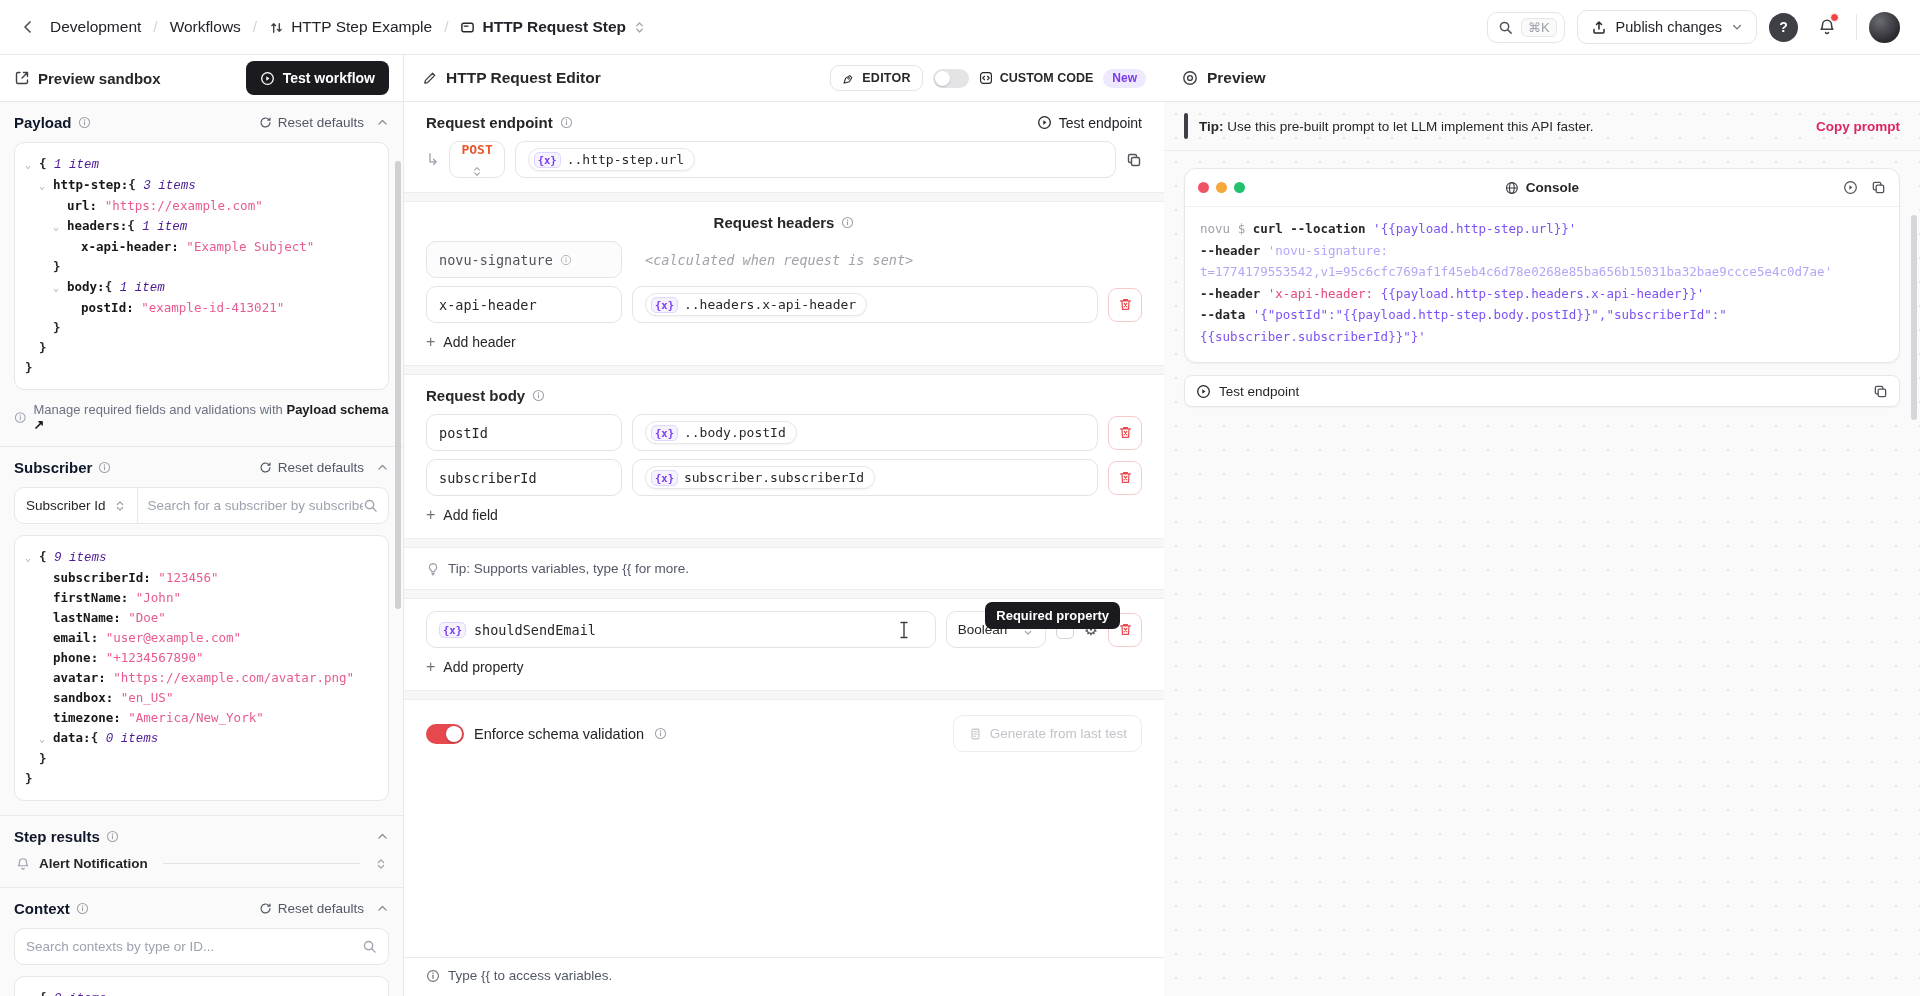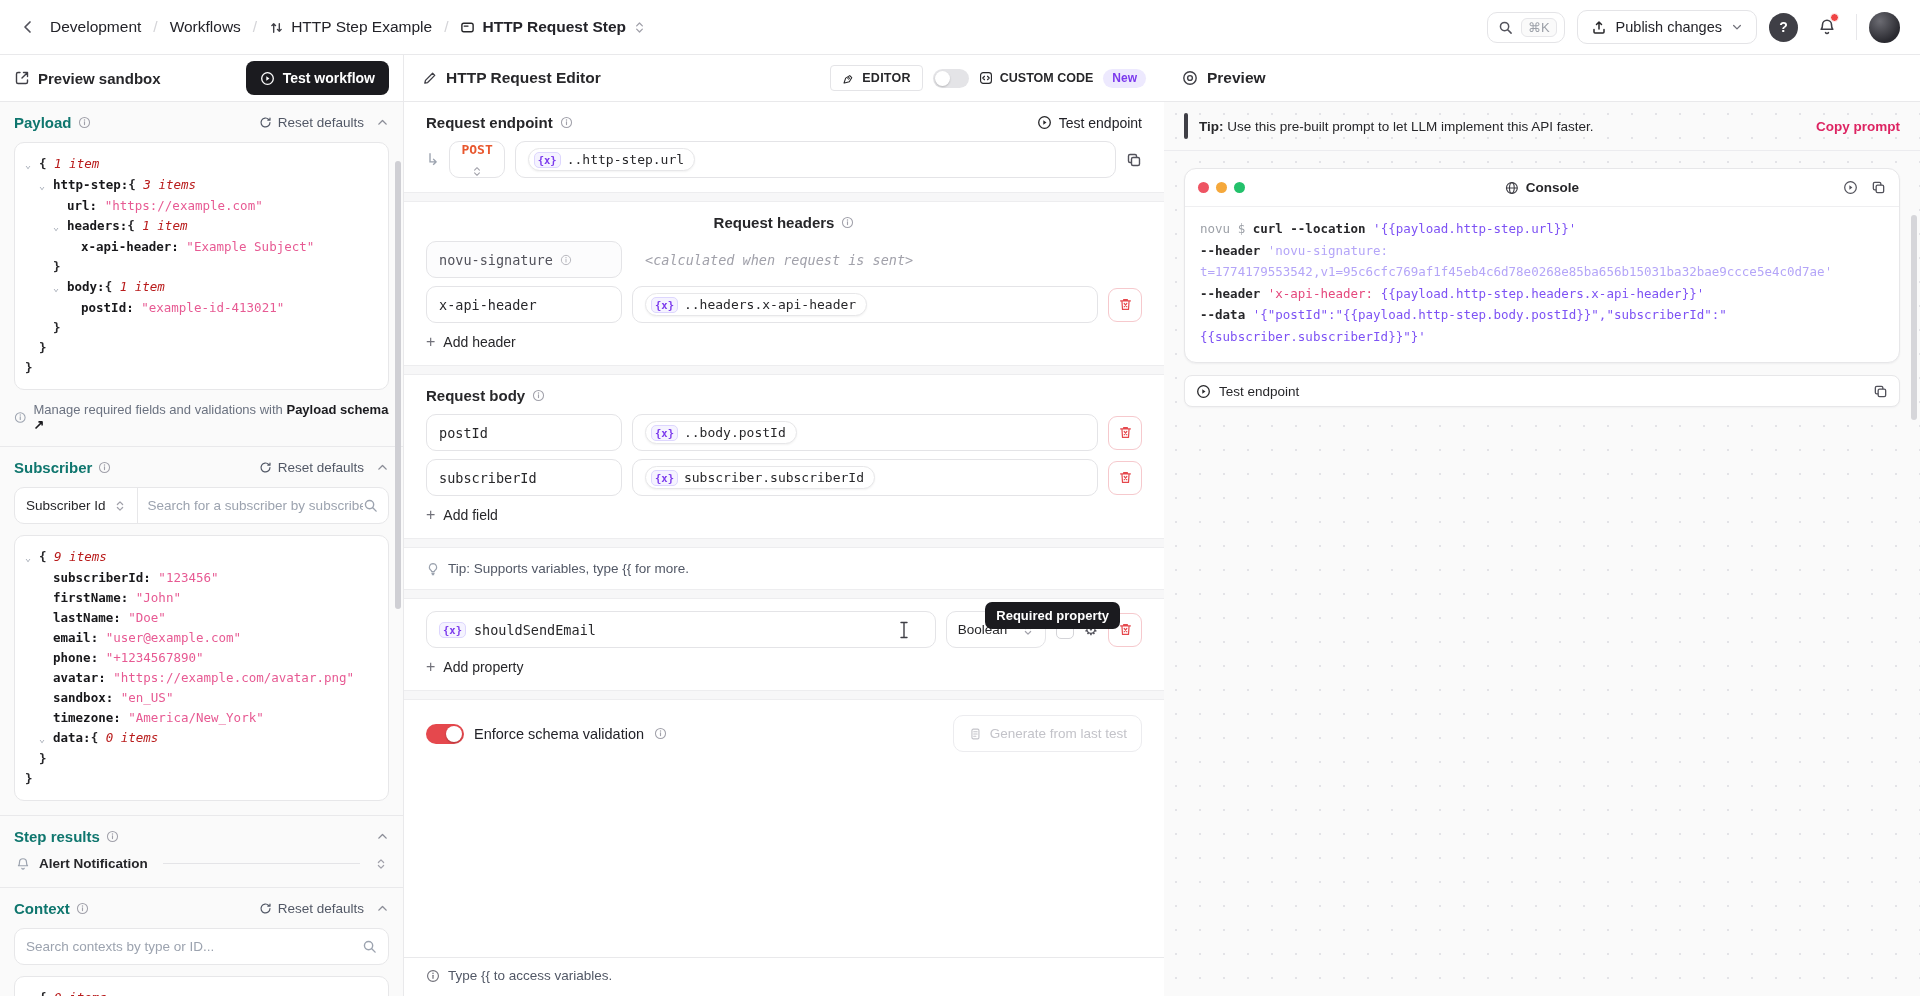--- a/index.html
+++ b/index.html
@@ -28,48 +28,48 @@
   .main { display:flex; height:941px; }
 
   
   .left { width:404px; min-width:404px; border-right:1px solid #e9e9eb; background:#fafafa; display:flex; flex-direction:column; position:relative; }
   .left-head { height:47px; background:#fff; border-bottom:1px solid #e9e9eb; display:flex; align-items:center; justify-content:space-between; padding:0 14px; }
   .panel-title { display:flex; align-items:center; gap:8px; font-size:15px; font-weight:600; color:#27272a; }
   .test-btn { display:flex; align-items:center; gap:8px; background:#1b1b1f; color:#fff; border:none; border-radius:8px; height:34px; padding:0 14px; font-size:14px; font-weight:600; cursor:pointer; }
   .left-scroll { flex:1; overflow:hidden; }
   .lsec { padding:12px 14px 14px; border-bottom:1px solid #e9e9eb; }
   .lsec-head { display:flex; align-items:center; justify-content:space-between; margin-bottom:11px; }
-  .lsec-title { display:flex; align-items:center; gap:6px; font-size:15px; font-weight:600; color:#0f766e; }
+  .lsec-title { display:flex; align-items:center; gap:6px; font-size:15px; font-weight:600; color:#0f172a; }
   .lsec-actions { display:flex; align-items:center; gap:12px; }
   .reset-link { display:flex; align-items:center; gap:6px; color:#525866; font-size:13.5px; font-weight:500; cursor:pointer; }
   .json-card { background:#fff; border:1px solid #e7e7e9; border-radius:10px; padding:11px 10px; font-family:"DejaVu Sans Mono",monospace; font-size:12.5px; line-height:20px; color:#232329; overflow:hidden; }
   .jline { white-space:pre; }
   .chev { display:inline-block; width:14px; color:#9ca3af; font-size:10px; }
   .jk { font-weight:700; color:#18181b; }
   .js { color:#e75a93; }
-  .jm { color:#b91c1c; font-style:italic; }
+  .jm { color:#4c1d95; font-style:italic;font-family:Liberation Mono, monospace; }
   .jb { color:#27272a; font-weight:700; }
   .note-row { display:flex; align-items:center; gap:7px; margin-top:12px; font-size:13px; color:#6b7280; }
   .note-row b { color:#1b1b1f; }
   .sub-search { display:flex; align-items:center; background:#fff; border:1px solid #e7e7e9; border-radius:10px; height:37px; margin-bottom:11px; overflow:hidden; }
   .sub-select { display:flex; align-items:center; gap:8px; height:100%; padding:0 11px; border-right:1px solid #e7e7e9; font-size:13.5px; font-weight:500; color:#27272a; cursor:pointer; white-space:nowrap; }
   .sub-input { flex:1; padding:0 10px; color:#9ca3af; font-size:13.5px; white-space:nowrap; overflow:hidden; }
   .mag { padding-right:10px; }
   .step-row { display:flex; align-items:center; gap:9px; padding:4px 2px 2px; color:#27272a; font-size:13.5px; font-weight:600; cursor:pointer; }
   .step-line { flex:1; height:1px; background:#e4e4e7; margin:0 6px; }
   .ctx-search { display:flex; align-items:center; background:#fff; border:1px solid #e7e7e9; border-radius:10px; height:37px; margin-bottom:11px; padding:0 11px; color:#9ca3af; font-size:13.5px; }
   .ctx-search span { flex:1; }
   .left-thumb { position:absolute; right:2px; top:106px; width:6px; height:448px; border-radius:3px; background:#cfcfd4; }
 
   
   .center { flex:1; min-width:0; display:flex; flex-direction:column; background:#fff; }
   .center-head { height:47px; border-bottom:1px solid #e9e9eb; display:flex; align-items:center; justify-content:space-between; padding:0 18px; background:#fff; }
   .ch-title { display:flex; align-items:center; gap:9px; font-size:15.5px; font-weight:600; color:#27272a; }
   .ch-right { display:flex; align-items:center; gap:10px; }
-  .mode-pill { display:flex; align-items:center; gap:7px; border:1px solid #e4e4e7; border-radius:4px; padding:5px 11px; font-size:12.5px; font-weight:700; letter-spacing:.02em; color:#27272a; background:#fff; cursor:pointer; }
+  .mode-pill { display:flex; align-items:center; gap:7px; border:1px solid #e4e4e7; border-radius:9px; padding:5px 11px; font-size:12.5px; font-weight:700; letter-spacing:.02em; color:#27272a; background:#fff; cursor:pointer; }
   .toggle-off { width:36px; height:19px; border-radius:10px; background:#e4e4e7; position:relative; cursor:pointer; }
   .toggle-off .knob { position:absolute; left:2px; top:2px; width:15px; height:15px; border-radius:50%; background:#fff; box-shadow:0 1px 2px rgba(0,0,0,.2); }
   .custom-code { display:flex; align-items:center; gap:7px; font-size:12.5px; font-weight:700; color:#27272a; cursor:pointer; }
   .new-badge { background:#ede9fe; color:#7c3aed; font-size:12px; font-weight:600; border-radius:999px; padding:2.5px 9px; }
   .center-body { flex:1; overflow:hidden; }
   .csec { padding:12px 22px 14px; }
   .band { height:10px; background:#f7f7f8; border-top:1px solid #ededef; border-bottom:1px solid #ededef; }
   .csec-head { display:flex; align-items:center; justify-content:space-between; margin-bottom:10px; }
   .csec-title { display:flex; align-items:center; gap:7px; font-size:15px; font-weight:600; color:#27272a; }
   .test-ep-link { display:flex; align-items:center; gap:7px; font-size:14px; font-weight:500; color:#232329; cursor:pointer; }

